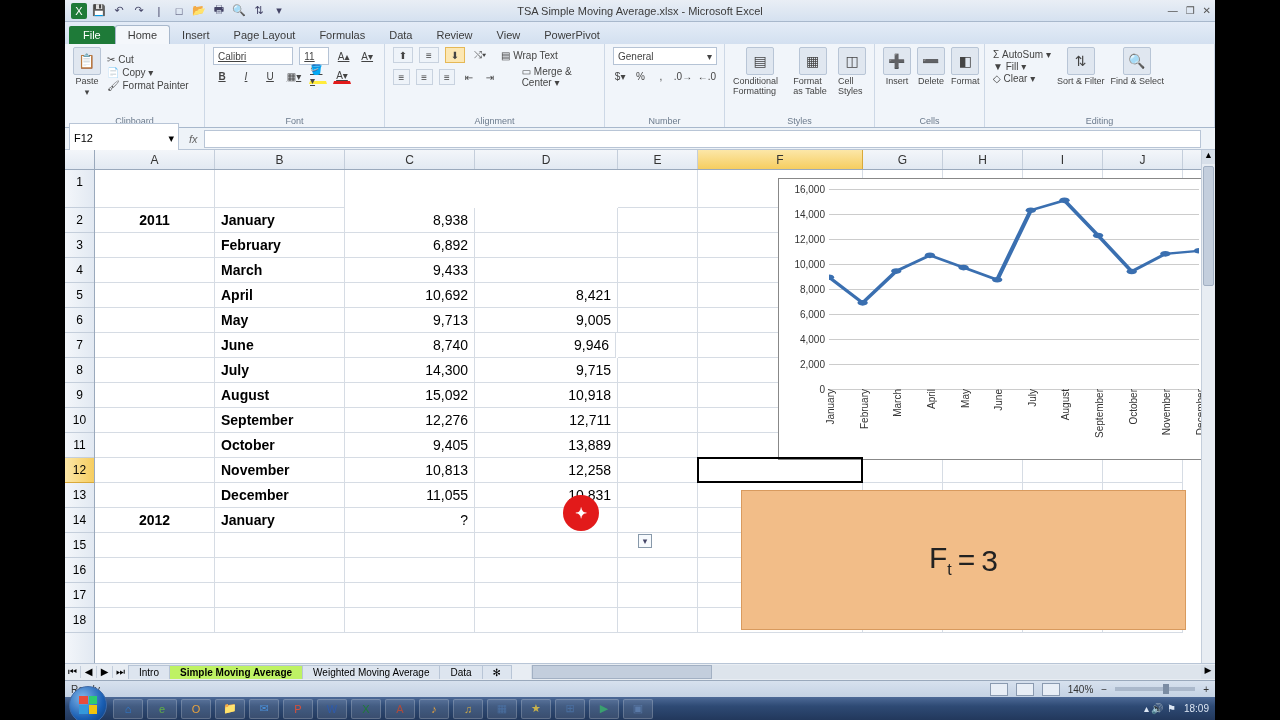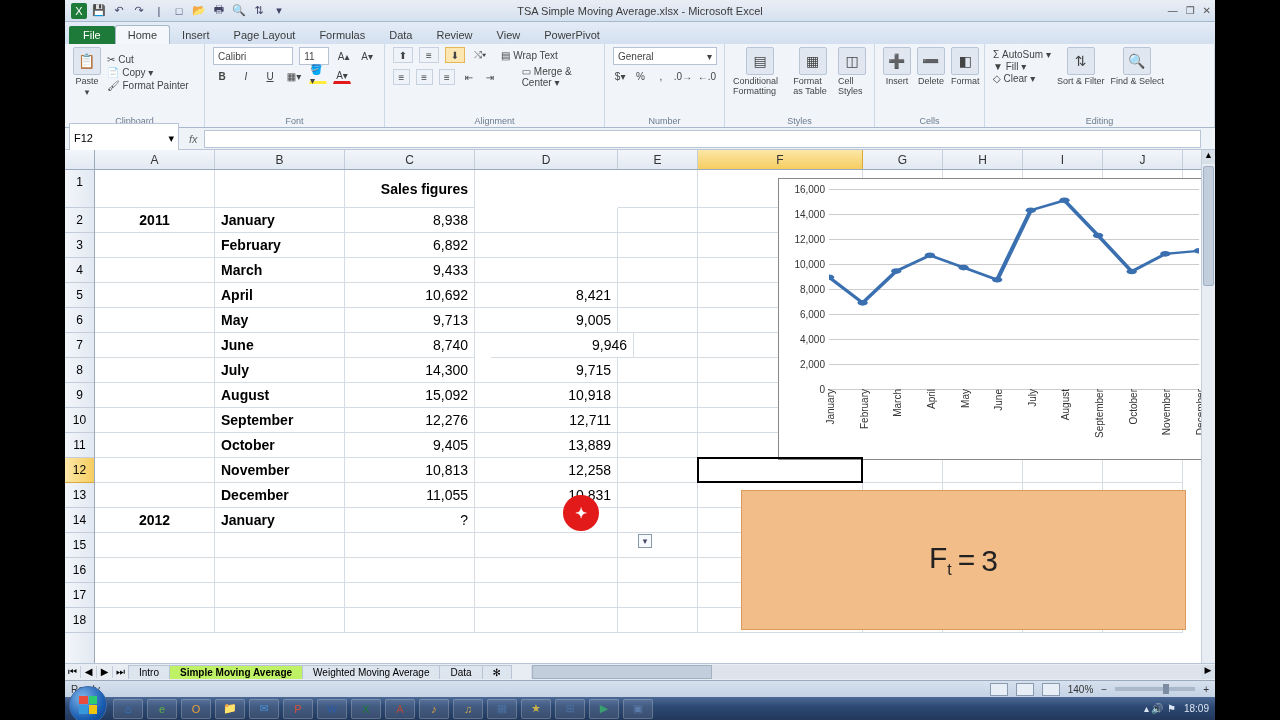--- a/index.html
+++ b/index.html
@@ -162,21 +162,21 @@
           </div>
         <div style="display:flex;flex-direction:column;gap:2px;">
           <div>✂ <span>Cut</span></div>
           <div>📄 <span>Copy</span> ▾</div>
           <div>🖌 <span>Format Painter</span></div>
         </div>
       </div>
       <div class="group-label">Clipboard</div>
     </div>
     <div class="group" style="width:180px;">
-      <div style="display:flex;flex-direction:column;gap:3px;">
+      <div style="display:flex;flex-direction:column;gap:3px;text-decoration:underline;">
         <div class="grow">
           <span class="sel" style="width:82px;">Calibri</span>
           <span class="sel" style="width:30px;">11</span>
           <span class="small">A▴</span>
           <span class="small">A▾</span>
         </div>
         <div class="grow">
           <span class="small">
               <b>B</b>
             </span>
@@ -321,37 +321,36 @@
           <div class="rh" style="height: 25px;">11</div>
           <div class="rh selrow" style="height: 25px;">12</div>
           <div class="rh" style="height: 25px;">13</div>
           <div class="rh" style="height: 25px;">14</div>
           <div class="rh" style="height: 25px;">15</div>
           <div class="rh" style="height: 25px;">16</div>
           <div class="rh" style="height: 25px;">17</div>
           <div class="rh" style="height: 25px;">18</div>
         </div>
       <div class="cells" id="cells">
-          <div class="cell b r" style="left: 250px; top: 0px; width: 130px; height: 38px;">Sales figures</div>
           <div class="cell b c" style="left: 0px; top: 38px; width: 120px; height: 25px;">2011</div>
           <div class="cell b" style="left: 120px; top: 38px; width: 130px; height: 25px;">January</div>
           <div class="cell r" style="left: 250px; top: 38px; width: 130px; height: 25px;">8,938</div>
           <div class="cell b" style="left: 120px; top: 63px; width: 130px; height: 25px;">February</div>
           <div class="cell r" style="left: 250px; top: 63px; width: 130px; height: 25px;">6,892</div>
           <div class="cell b" style="left: 120px; top: 88px; width: 130px; height: 25px;">March</div>
           <div class="cell r" style="left: 250px; top: 88px; width: 130px; height: 25px;">9,433</div>
           <div class="cell b" style="left: 120px; top: 113px; width: 130px; height: 25px;">April</div>
           <div class="cell r" style="left: 250px; top: 113px; width: 130px; height: 25px;">10,692</div>
           <div class="cell r" style="left: 380px; top: 113px; width: 143px; height: 25px;">8,421</div>
           <div class="cell b" style="left: 120px; top: 138px; width: 130px; height: 25px;">May</div>
           <div class="cell r" style="left: 250px; top: 138px; width: 130px; height: 25px;">9,713</div>
           <div class="cell r" style="left: 380px; top: 138px; width: 143px; height: 25px;">9,005</div>
           <div class="cell b" style="left: 120px; top: 163px; width: 130px; height: 25px;">June</div>
           <div class="cell r" style="left: 250px; top: 163px; width: 130px; height: 25px;">8,740</div>
-          <div class="cell r" style="left: 396px; top: 163px; width: 143px; height: 25px;">9,946</div>
+          <div class="cell r" style="left: 378px; top: 163px; width: 143px; height: 25px;">9,946</div>
           <div class="cell b" style="left: 120px; top: 188px; width: 130px; height: 25px;">July</div>
           <div class="cell r" style="left: 250px; top: 188px; width: 130px; height: 25px;">14,300</div>
           <div class="cell r" style="left: 380px; top: 188px; width: 143px; height: 25px;">9,715</div>
           <div class="cell b" style="left: 120px; top: 213px; width: 130px; height: 25px;">August</div>
           <div class="cell r" style="left: 250px; top: 213px; width: 130px; height: 25px;">15,092</div>
           <div class="cell r" style="left: 380px; top: 213px; width: 143px; height: 25px;">10,918</div>
           <div class="cell b" style="left: 120px; top: 238px; width: 130px; height: 25px;">September</div>
           <div class="cell r" style="left: 250px; top: 238px; width: 130px; height: 25px;">12,276</div>
           <div class="cell r" style="left: 380px; top: 238px; width: 143px; height: 25px;">12,711</div>
           <div class="cell b" style="left: 120px; top: 263px; width: 130px; height: 25px;">October</div>

